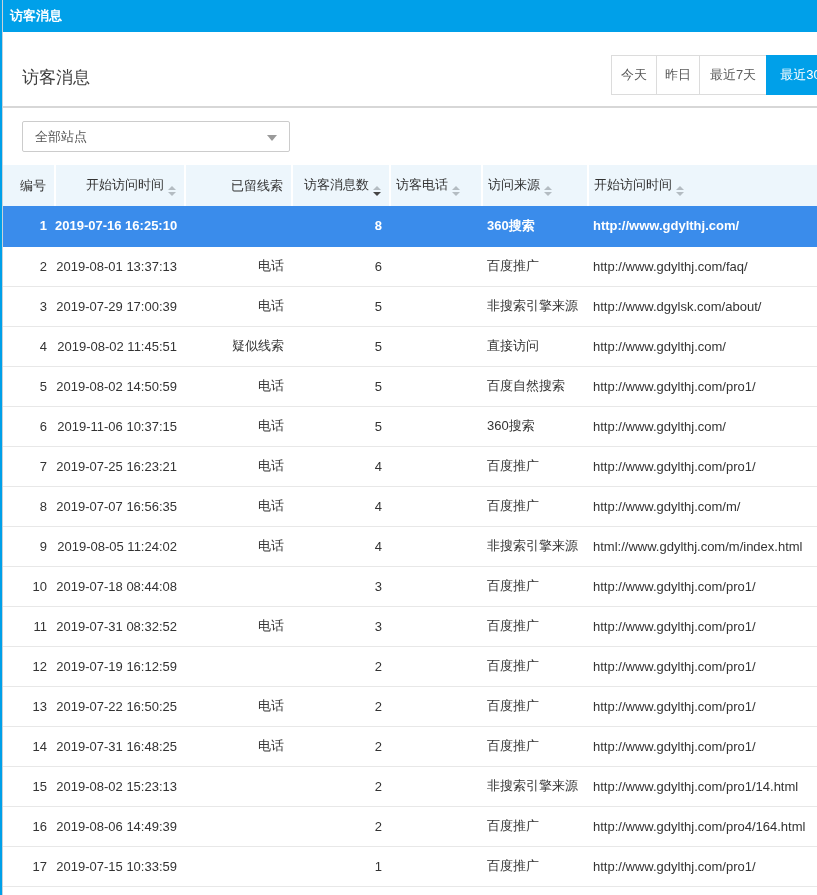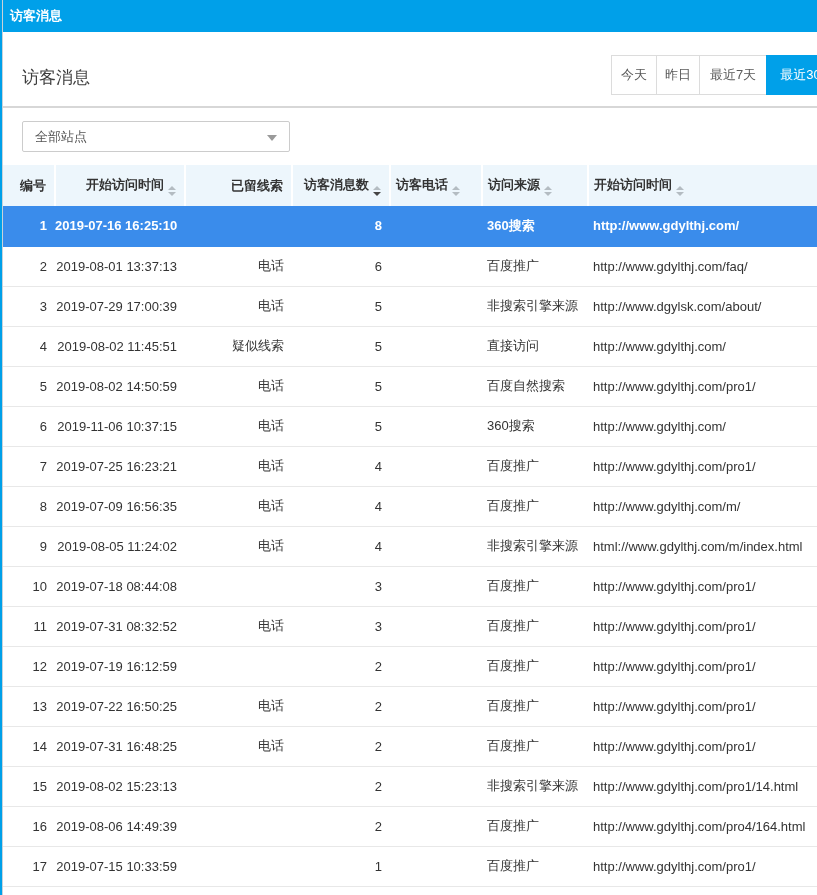--- a/index.html
+++ b/index.html
@@ -58,21 +58,21 @@
     position:absolute;right:12px;top:13px;width:0;height:0;
     border-left:5px solid transparent;border-right:5px solid transparent;
     border-top:6px solid #9a9a9a;
   }
   table.grid{
     position:absolute;left:0;top:165px;width:817px;
     border-collapse:collapse;table-layout:fixed;
   }
   table.grid th{
     height:41px;background:var(--header-bg);
-    font-size:13px;font-weight:bold;color:#333333;
+    font-size:13px;font-weight:normal;color:#333333;
     border-left:2px solid #ffffff;padding:0;white-space:nowrap;overflow:hidden;
   }
   table.grid th:first-child{border-left:none;}
   table.grid td{
     height:40px;border-bottom:1px solid var(--row-border);
     font-size:13px;color:var(--text);padding:0;
     white-space:nowrap;overflow:hidden;
   }
   .al{text-align:left;padding-left:5px !important;}
   .ar{text-align:right;padding-right:8px !important;}
@@ -212,21 +212,21 @@
         <td class="ar">7</td>
         <td class="ar">2019-07-25 16:23:21</td>
         <td class="ar">电话</td>
         <td class="ar">4</td>
         <td class="al"></td>
         <td class="al">百度推广</td>
         <td class="al">http://www.gdylthj.com/pro1/</td>
       </tr>
       <tr>
         <td class="ar">8</td>
-        <td class="ar">2019-07-09 16:56:35</td>
+        <td class="ar">2019-07-07 16:56:35</td>
         <td class="ar">电话</td>
         <td class="ar">4</td>
         <td class="al"></td>
         <td class="al">百度推广</td>
         <td class="al">http://www.gdylthj.com/m/</td>
       </tr>
       <tr>
         <td class="ar">9</td>
         <td class="ar">2019-08-05 11:24:02</td>
         <td class="ar">电话</td>

